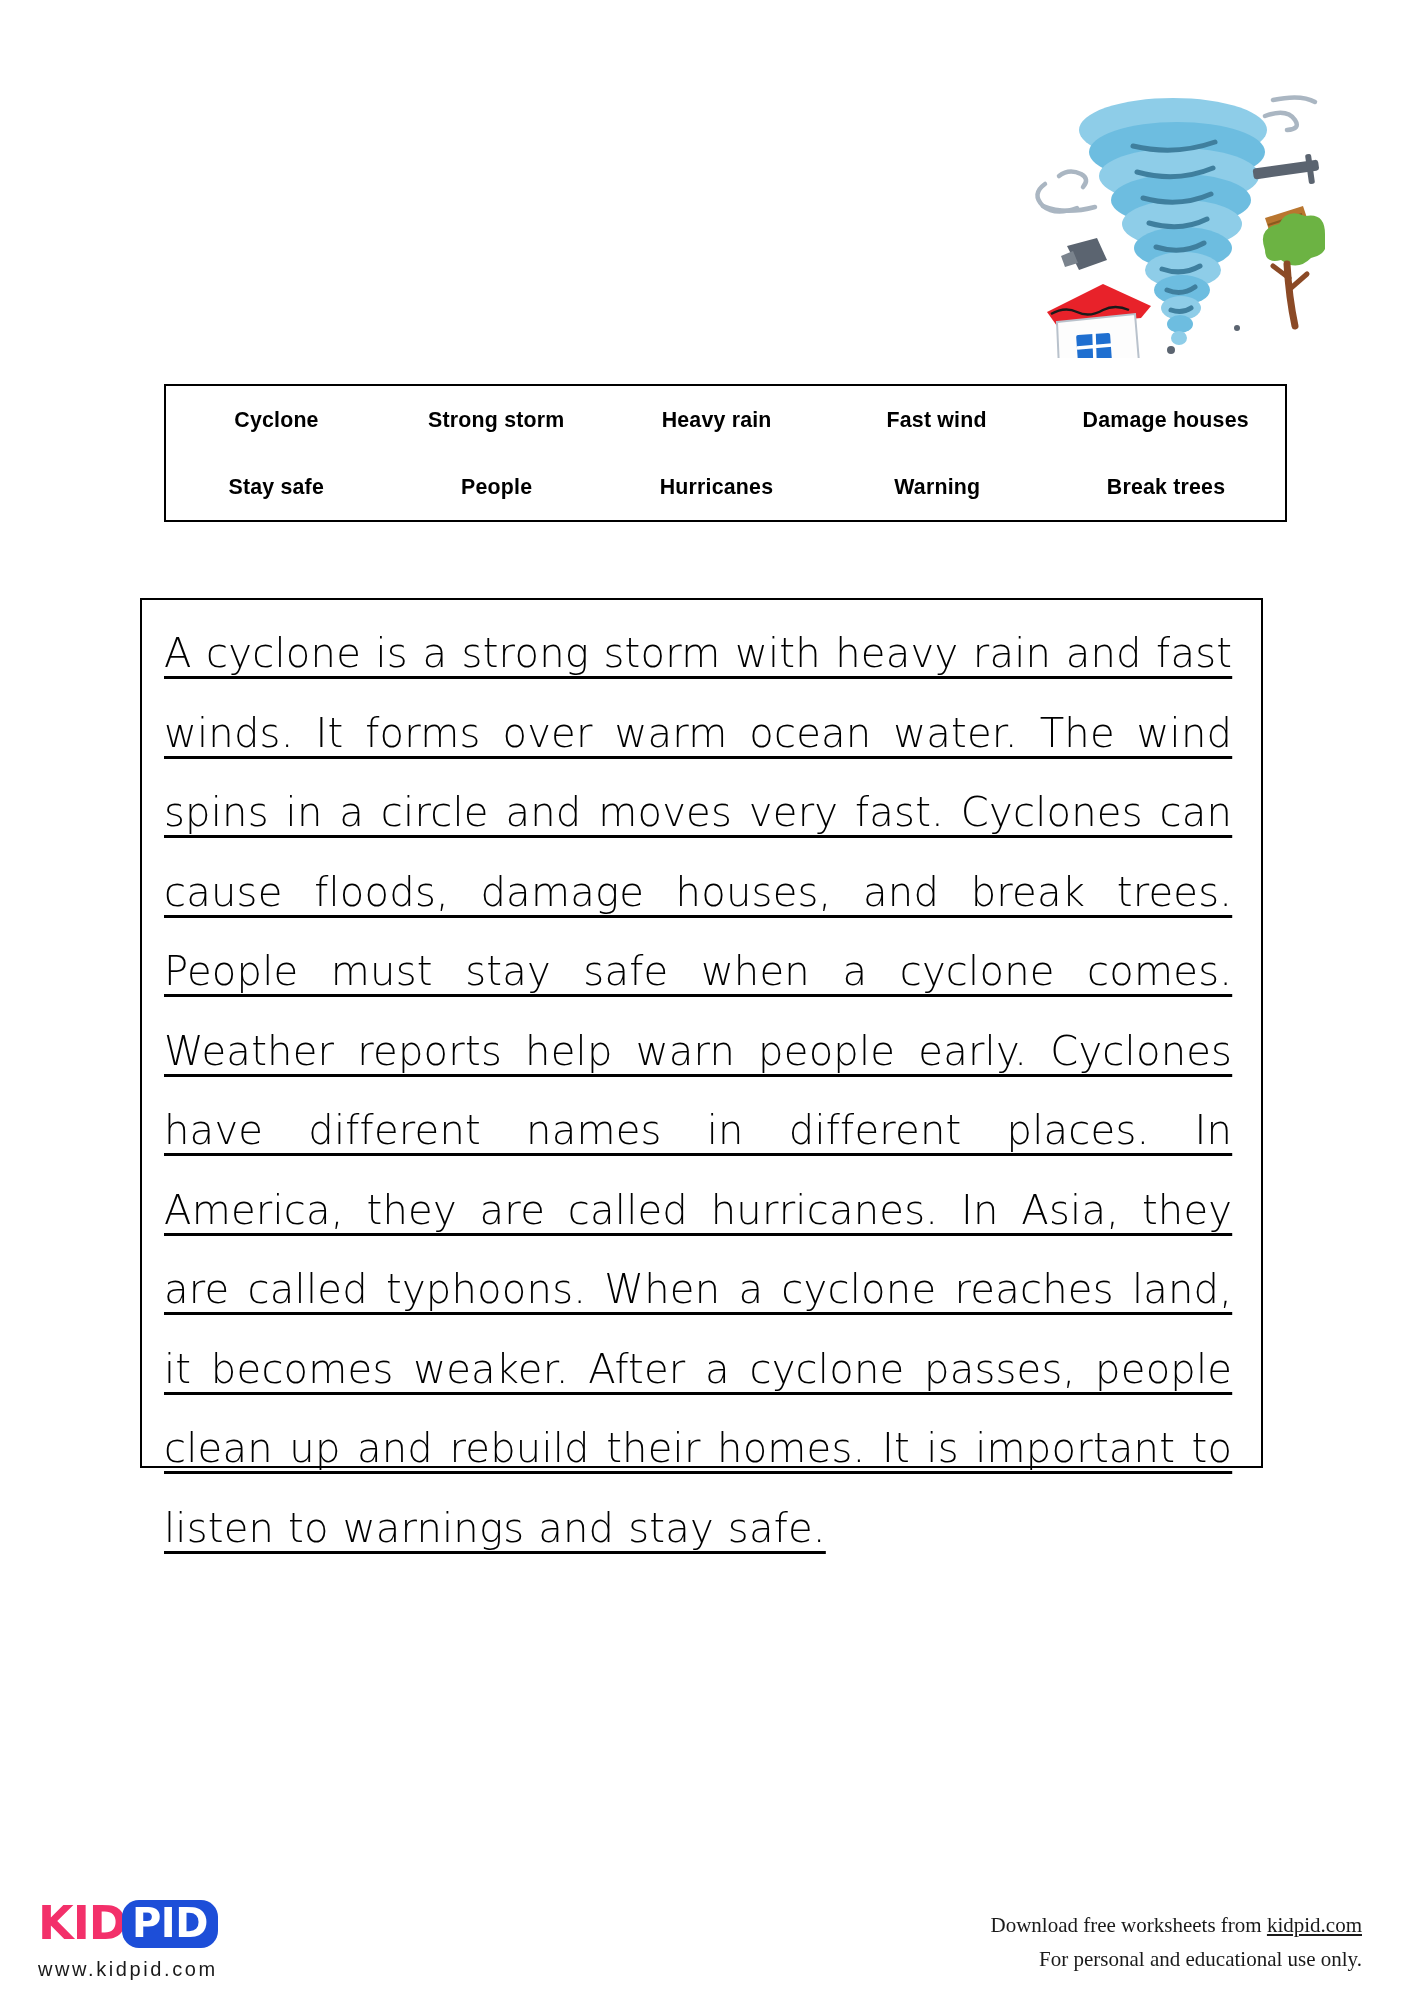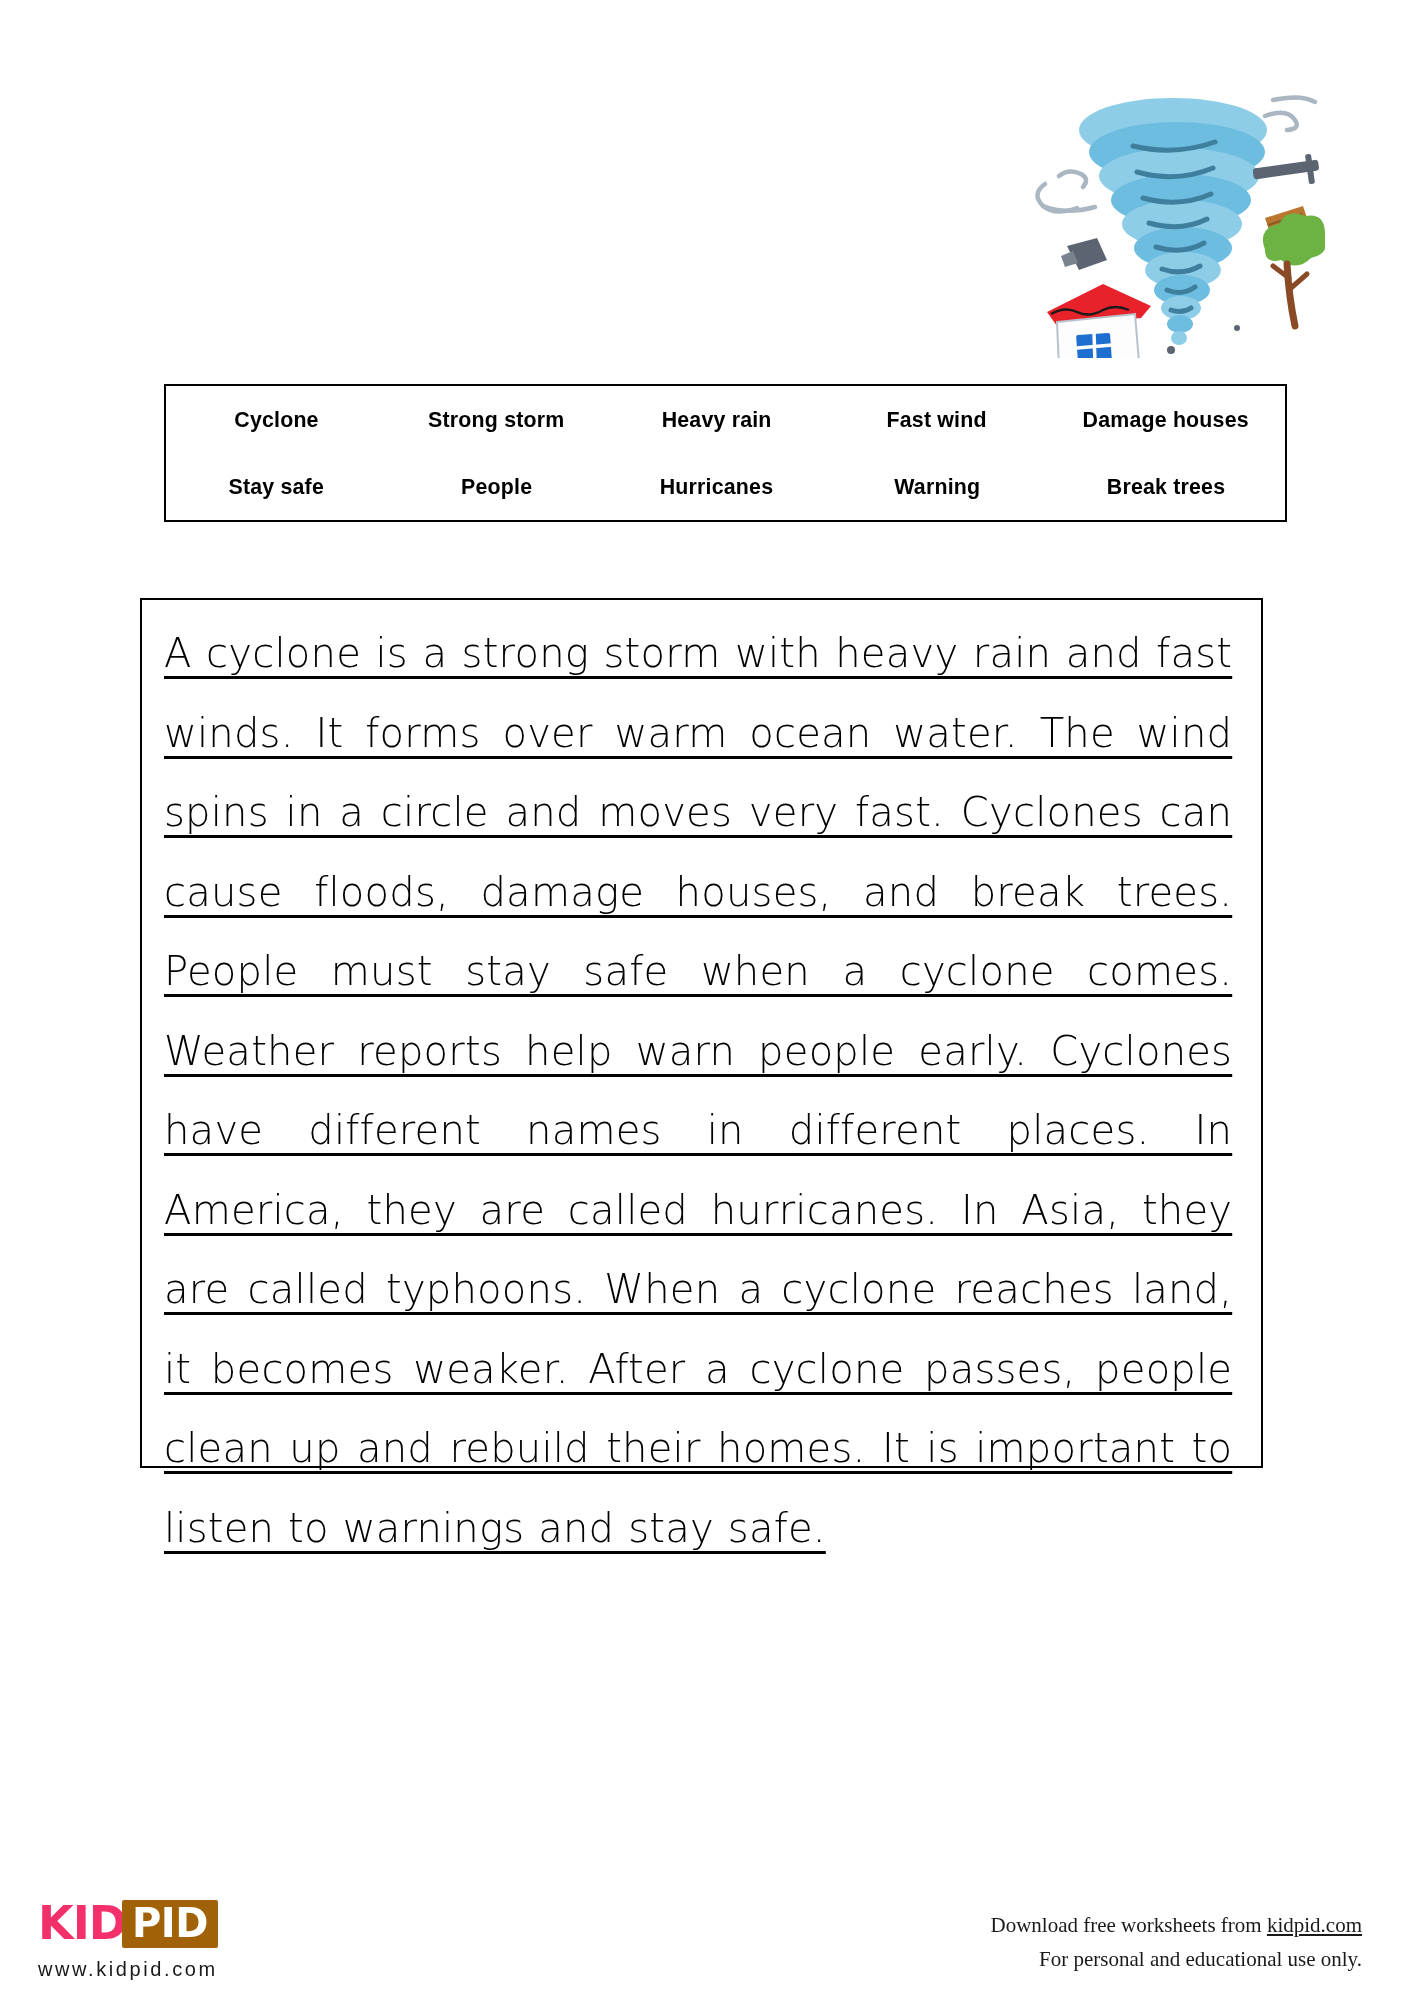--- a/index.html
+++ b/index.html
@@ -141,22 +141,22 @@
     color: #f3306a;
     letter-spacing: -1px;
     line-height: 1;
   }
 
   .logo-pid {
     font-family: "DejaVu Sans", sans-serif;
     font-size: 40px;
     font-weight: bold;
     color: #ffffff;
-    background: #a16207;
-    border-radius: 2px;
+    background: #1d4ed8;
+    border-radius: 17px;
     padding: 2px 10px 4px 10px;
     letter-spacing: -0.5px;
     line-height: 1.06;
     margin-left: -4px;
   }
 
   .logo-url {
     font-family: "Liberation Sans", sans-serif;
     font-size: 20px;
     color: #1a1a1a;

